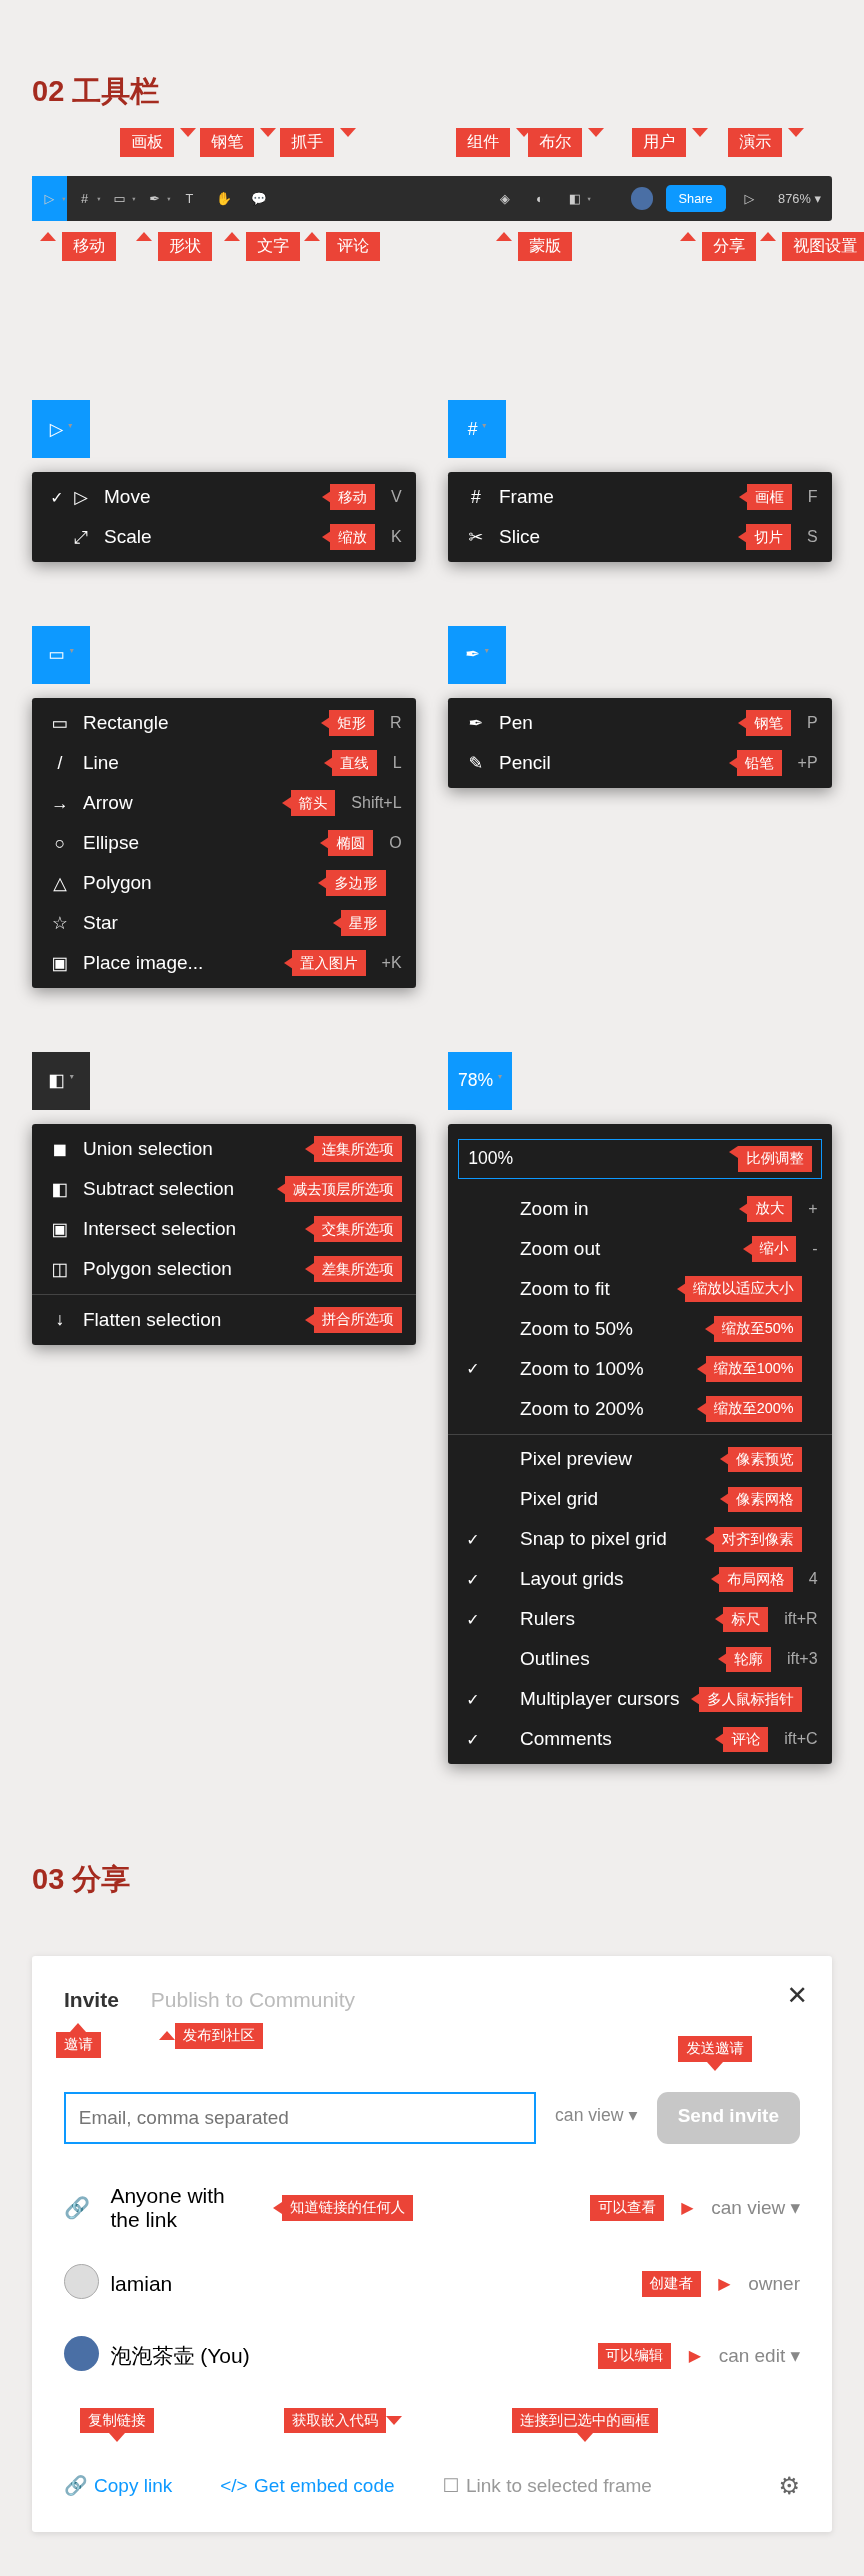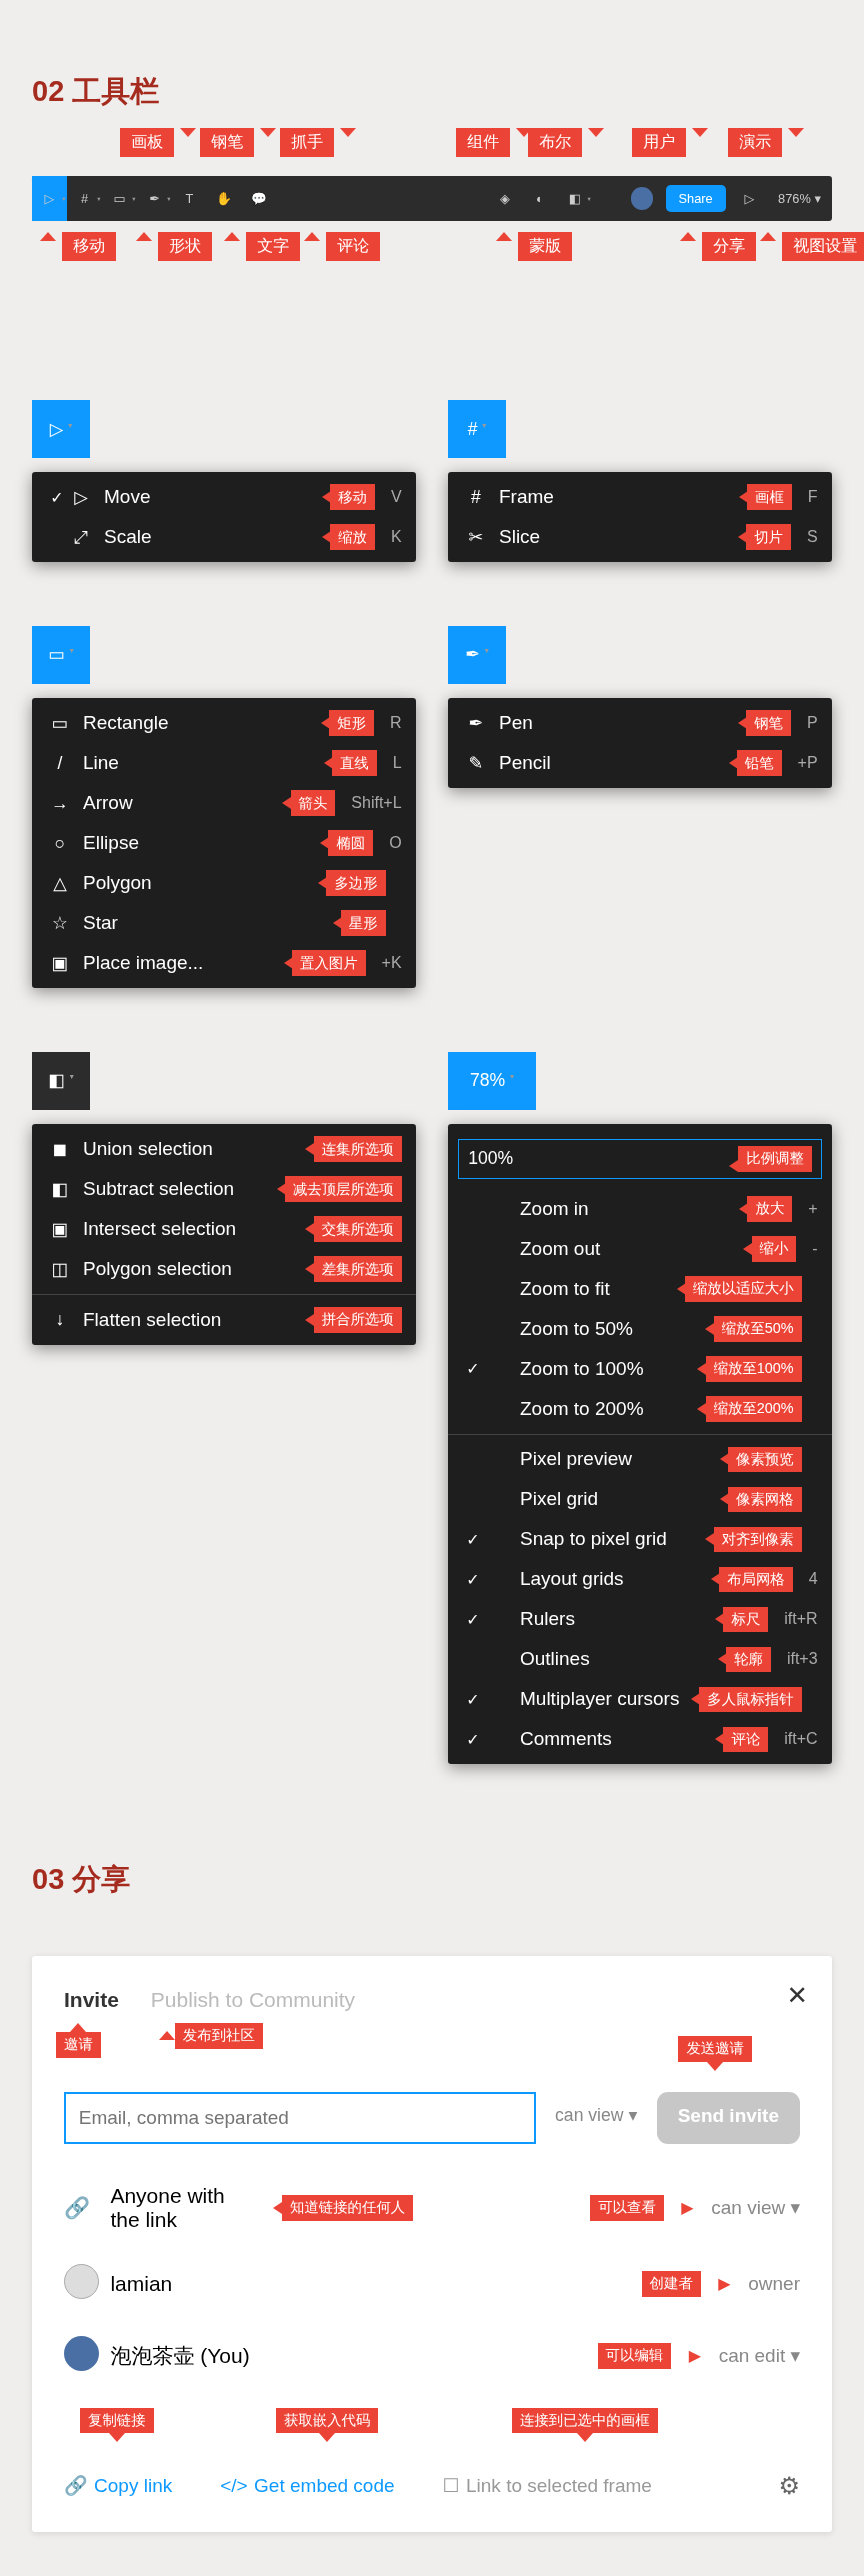--- a/index.html
+++ b/index.html
@@ -369,28 +369,28 @@
           <span class="ic">↓</span>
           <span class="txt">Flatten selection</span>
           <span class="annot">
             <span class="tri lt"></span>
             <span class="lbl sm">拼合所选项</span>
           </span>
         </div>
       </div>
   </div>
   <div class="col">
-    <div class="pop-btn" style="width:88px">
+    <div class="pop-btn" style="width:64px">
         <span>78%</span>
         <span class="caret">▾</span>
       </div>
     <div class="menu" style="position:relative">
       <div class="zoom-in">
         <span>100%</span>
-        <span class="annot" style="display:flex;align-items:flex-end">
+        <span class="annot" style="display:flex;align-items:flex-start">
             <span class="tri lt"></span>
             <span class="lbl sm">比例调整</span>
           </span>
       </div>
       <div id="view-g1">
           <div class="mi">
             <span class="chk"></span>
             <span class="ic"></span>
             <span class="txt">Zoom in</span>
             <span class="annot">
@@ -607,21 +607,21 @@
         <span class="pointer-r">▶</span>
         <span class="role">can edit ▾</span>
       </div>
     </div>
 
   <div style="position:relative;height:40px;margin-top:16px">
     <div class="annot-over" style="left:16px;flex-direction:column">
         <span class="lbl sm">复制链接</span>
         <span class="tri dn"></span>
       </div>
-    <div class="annot-over" style="left:212px;flex-direction:column">
+    <div class="annot-over" style="left:220px;">
         <span class="lbl sm">获取嵌入代码</span>
         <span class="tri dn"></span>
       </div>
     <div class="annot-over" style="left:448px;flex-direction:column">
         <span class="lbl sm">连接到已选中的画框</span>
         <span class="tri dn"></span>
       </div>
   </div>
 
   <div class="actions">

